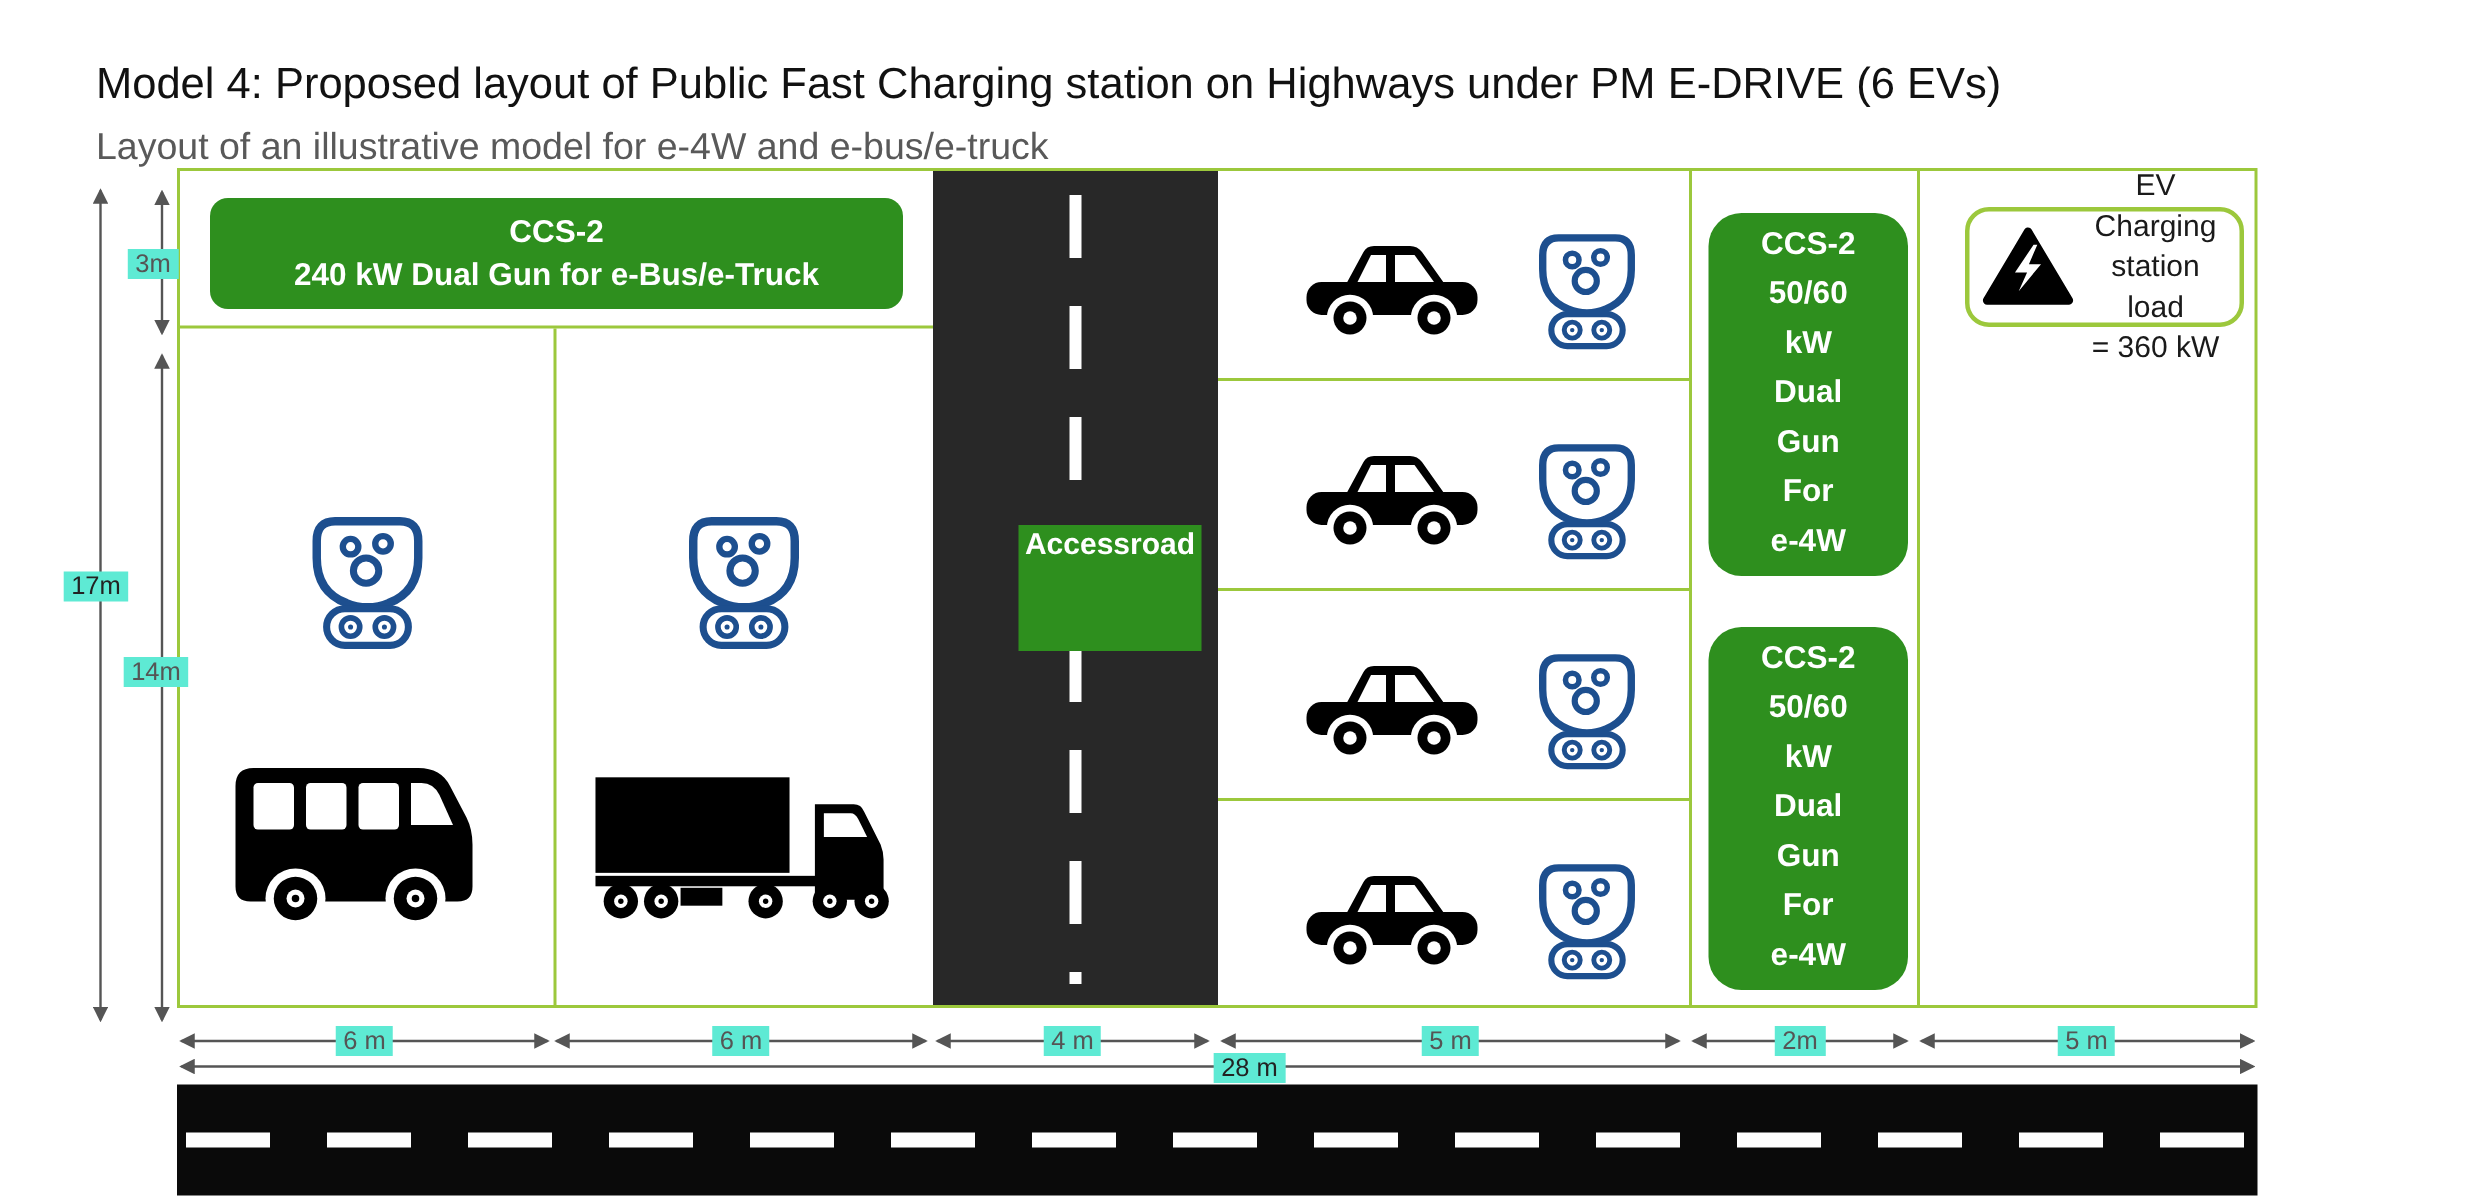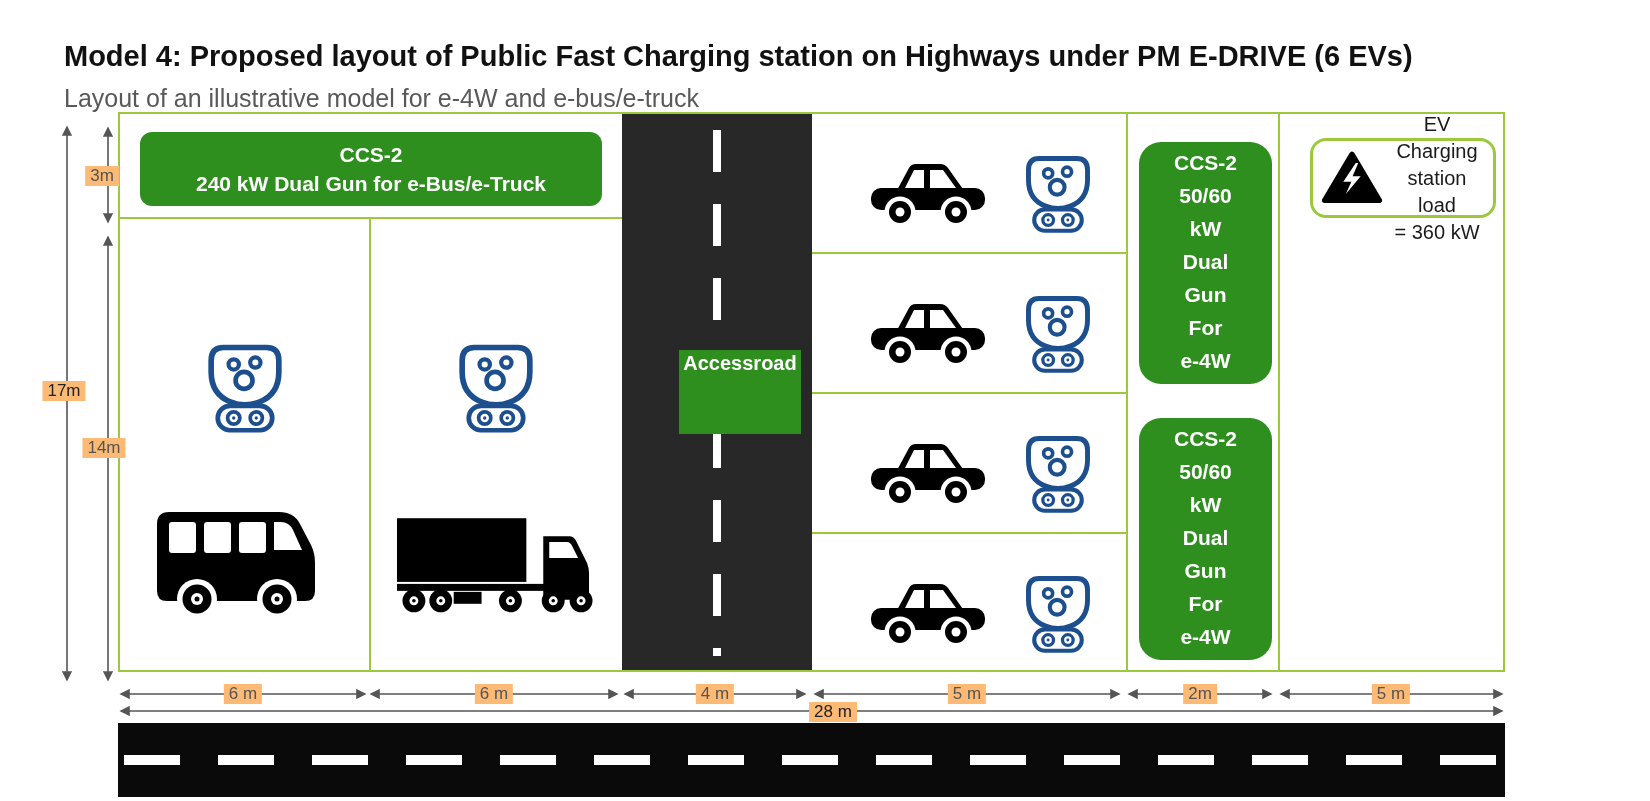--- a/index.html
+++ b/index.html
@@ -7,41 +7,41 @@
     --light-green-border:#9cc83c;
     --road-dark:#282828;
     --road-black:#0a0a0a;
     --charger-blue:#1d4f8f;
     --dimension-gray:#555555;
   }
   *{box-sizing:border-box;margin:0;padding:0}
   body{background:#fff;font-family:"Liberation Sans",sans-serif}
   .canvas{position:relative;width:1650px;height:801px;background:#fff;overflow:hidden}
   .abs{position:absolute}
-  .title{left:64px;top:40px;font-size:29px;font-weight:bold;color:#111;white-space:nowrap}
+  .title{left:64px;top:40px;font-size:29px;font-weight:normal;color:#111;white-space:nowrap}
   .subtitle{left:64px;top:84px;font-size:25px;color:#595959;white-space:nowrap}
   .frame{left:118px;top:112px;width:1387px;height:560px;border:2px solid var(--light-green-border);background:#fff}
   .vline{width:2px;background:var(--light-green-border)}
   .hline{height:2px;background:var(--light-green-border)}
   .greenbox{background:var(--green);color:#fff;font-weight:bold;text-align:center}
   .banner{left:20px;top:18px;width:462px;height:74px;border-radius:12px;display:flex;flex-direction:column;justify-content:center;gap:4px;font-size:21px;line-height:1.2}
   .road-v{left:502px;top:0;width:190px;height:556px;background:var(--road-dark)}
   .road-v-dash{left:91px;top:16px;width:8px;height:526px;
     background:repeating-linear-gradient(to bottom,#fff 0 42px,transparent 42px 74px)}
   .access-label{left:57px;top:236px;width:122px;height:84px;display:flex;flex-direction:row;justify-content:center;font-size:20px;line-height:1.35}
   .stall{left:692px;width:314px;height:140px}
   .ccsbox{left:1019px;width:133px;height:242px;border-radius:22px;font-size:21px;line-height:33px;padding-top:4px}
   .evbox{left:1190px;top:24px;width:186px;height:80px;border:3px solid var(--light-green-border);border-radius:16px;background:#fff;display:flex;align-items:center;padding:4px 8px;gap:6px}
   .evtext{flex:1;text-align:center;font-size:20px;line-height:27px;color:#1a1a1a}
   .dtbox{left:1192px;top:142px;width:184px;height:368px;border-radius:34px;display:flex;flex-direction:column;justify-content:center;font-size:21px;line-height:33px}
   .road-h{left:118px;top:723px;width:1387px;height:74px;background:var(--road-black)}
   .road-h-dash{left:6px;top:32px;width:1375px;height:10px;
     background:repeating-linear-gradient(to right,#fff 0 56px,transparent 56px 94px)}
   .dims-svg{left:0;top:0;pointer-events:none}
-  .dim{position:absolute;transform:translate(-50%,-50%);font-size:17px;color:var(--dimension-gray);background:#fdba74;padding:0 5px;white-space:nowrap}
+  .dim{position:absolute;transform:translate(-50%,-50%);font-size:17px;color:var(--dimension-gray);background:#5eead4;padding:0 5px;white-space:nowrap}
   .dim.bold{font-weight:normal;color:#222}
   .charger{color:var(--charger-blue)}
   .hidden-defs{position:absolute;width:0;height:0;overflow:hidden}
 </style>
 </head>
 <body>
 
 <svg class="hidden-defs" aria-hidden="true">
   <defs>
     <symbol id="sym-charger" viewBox="0 0 100 100">

